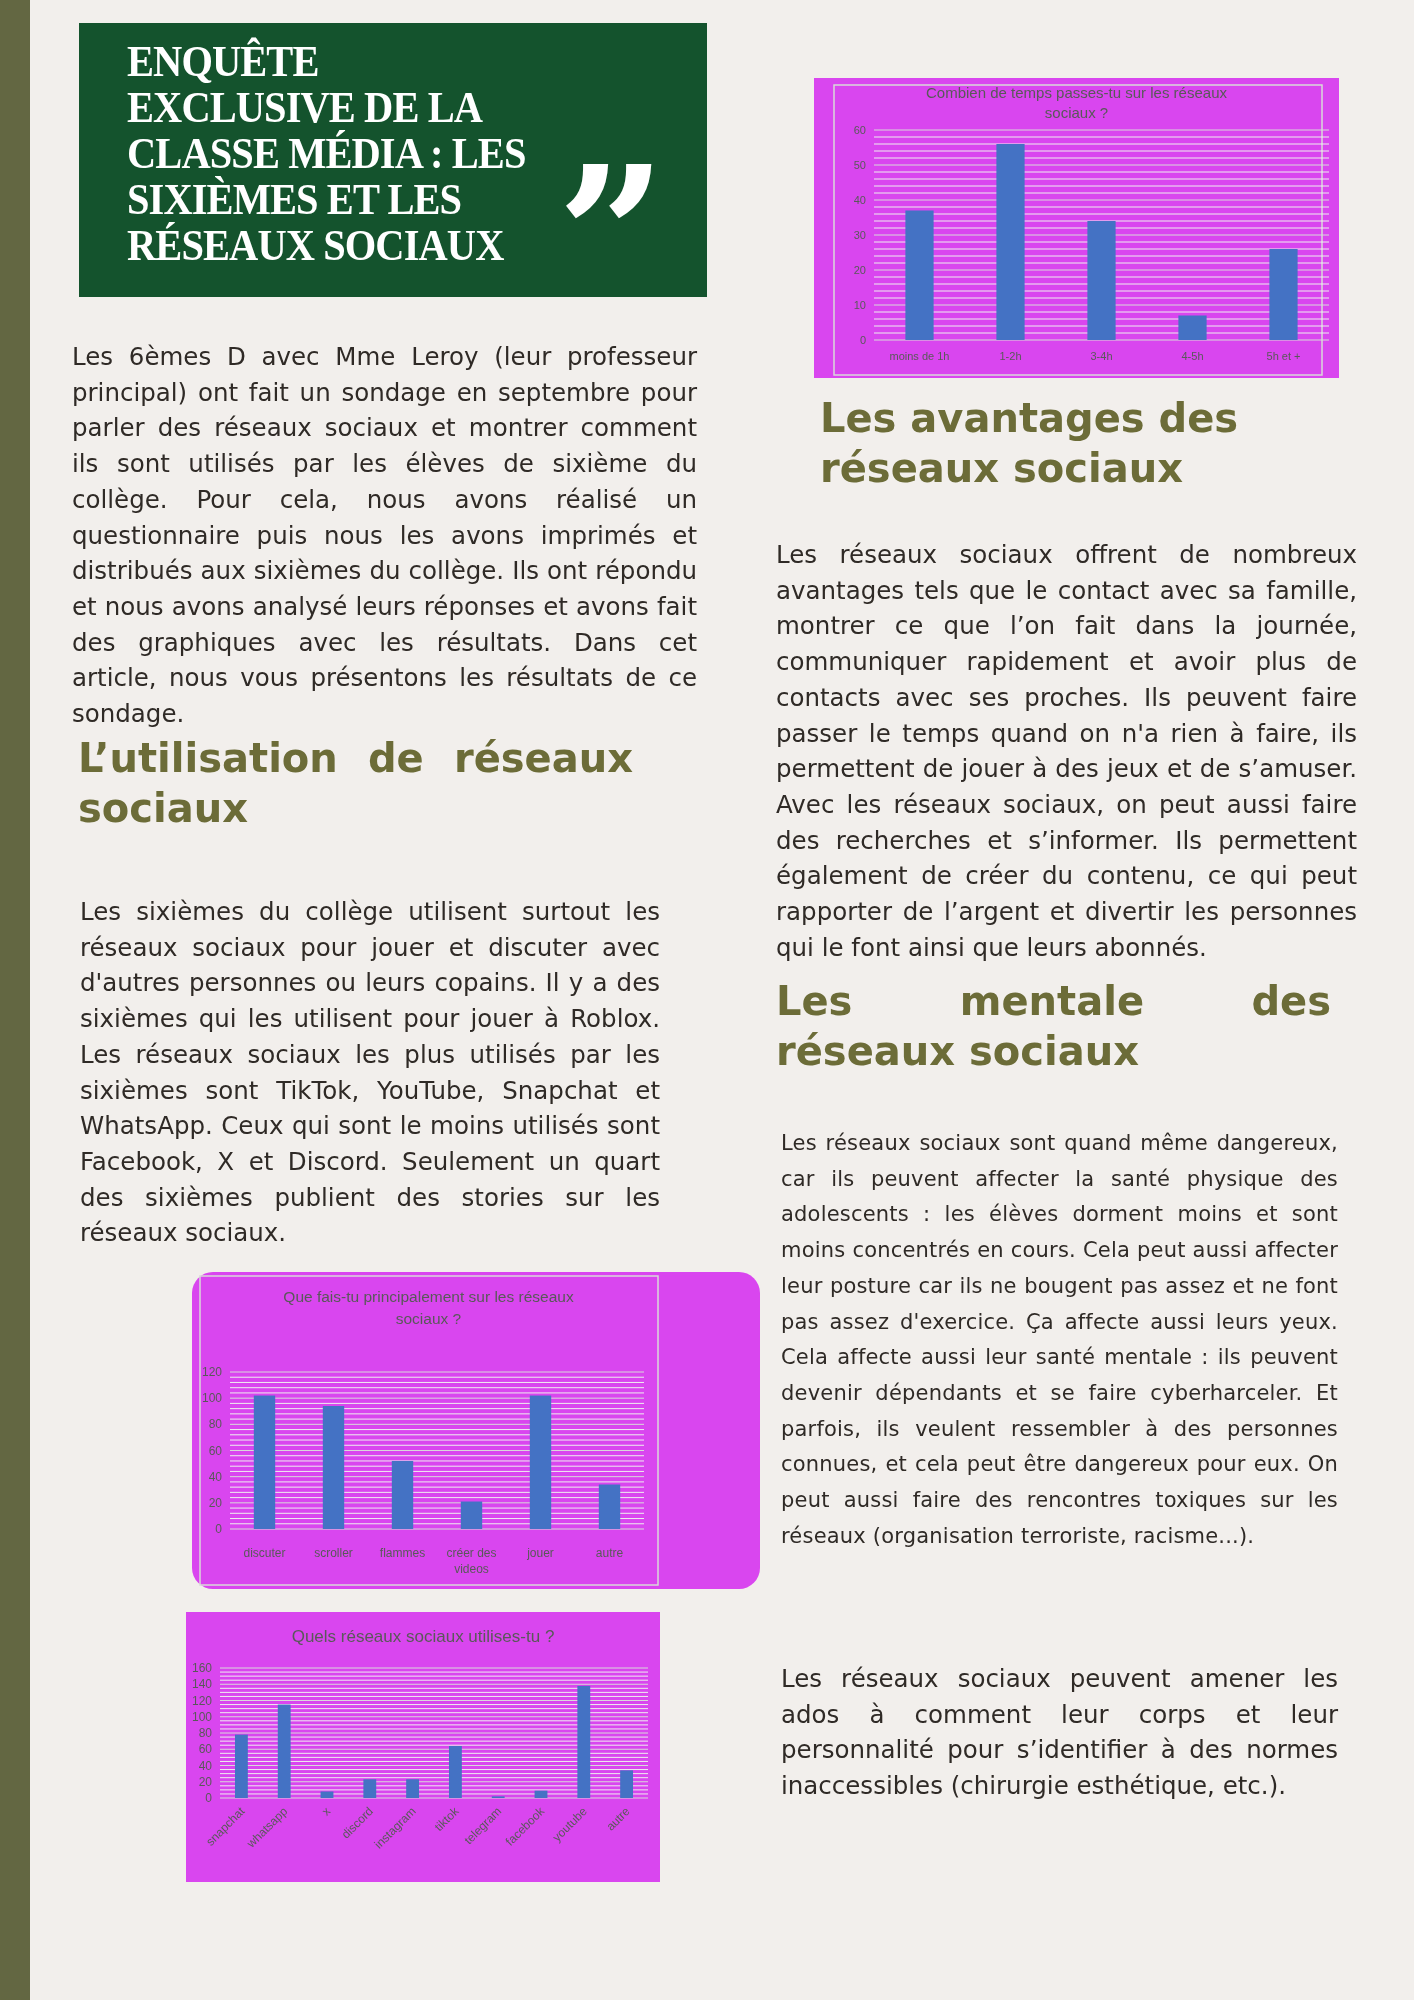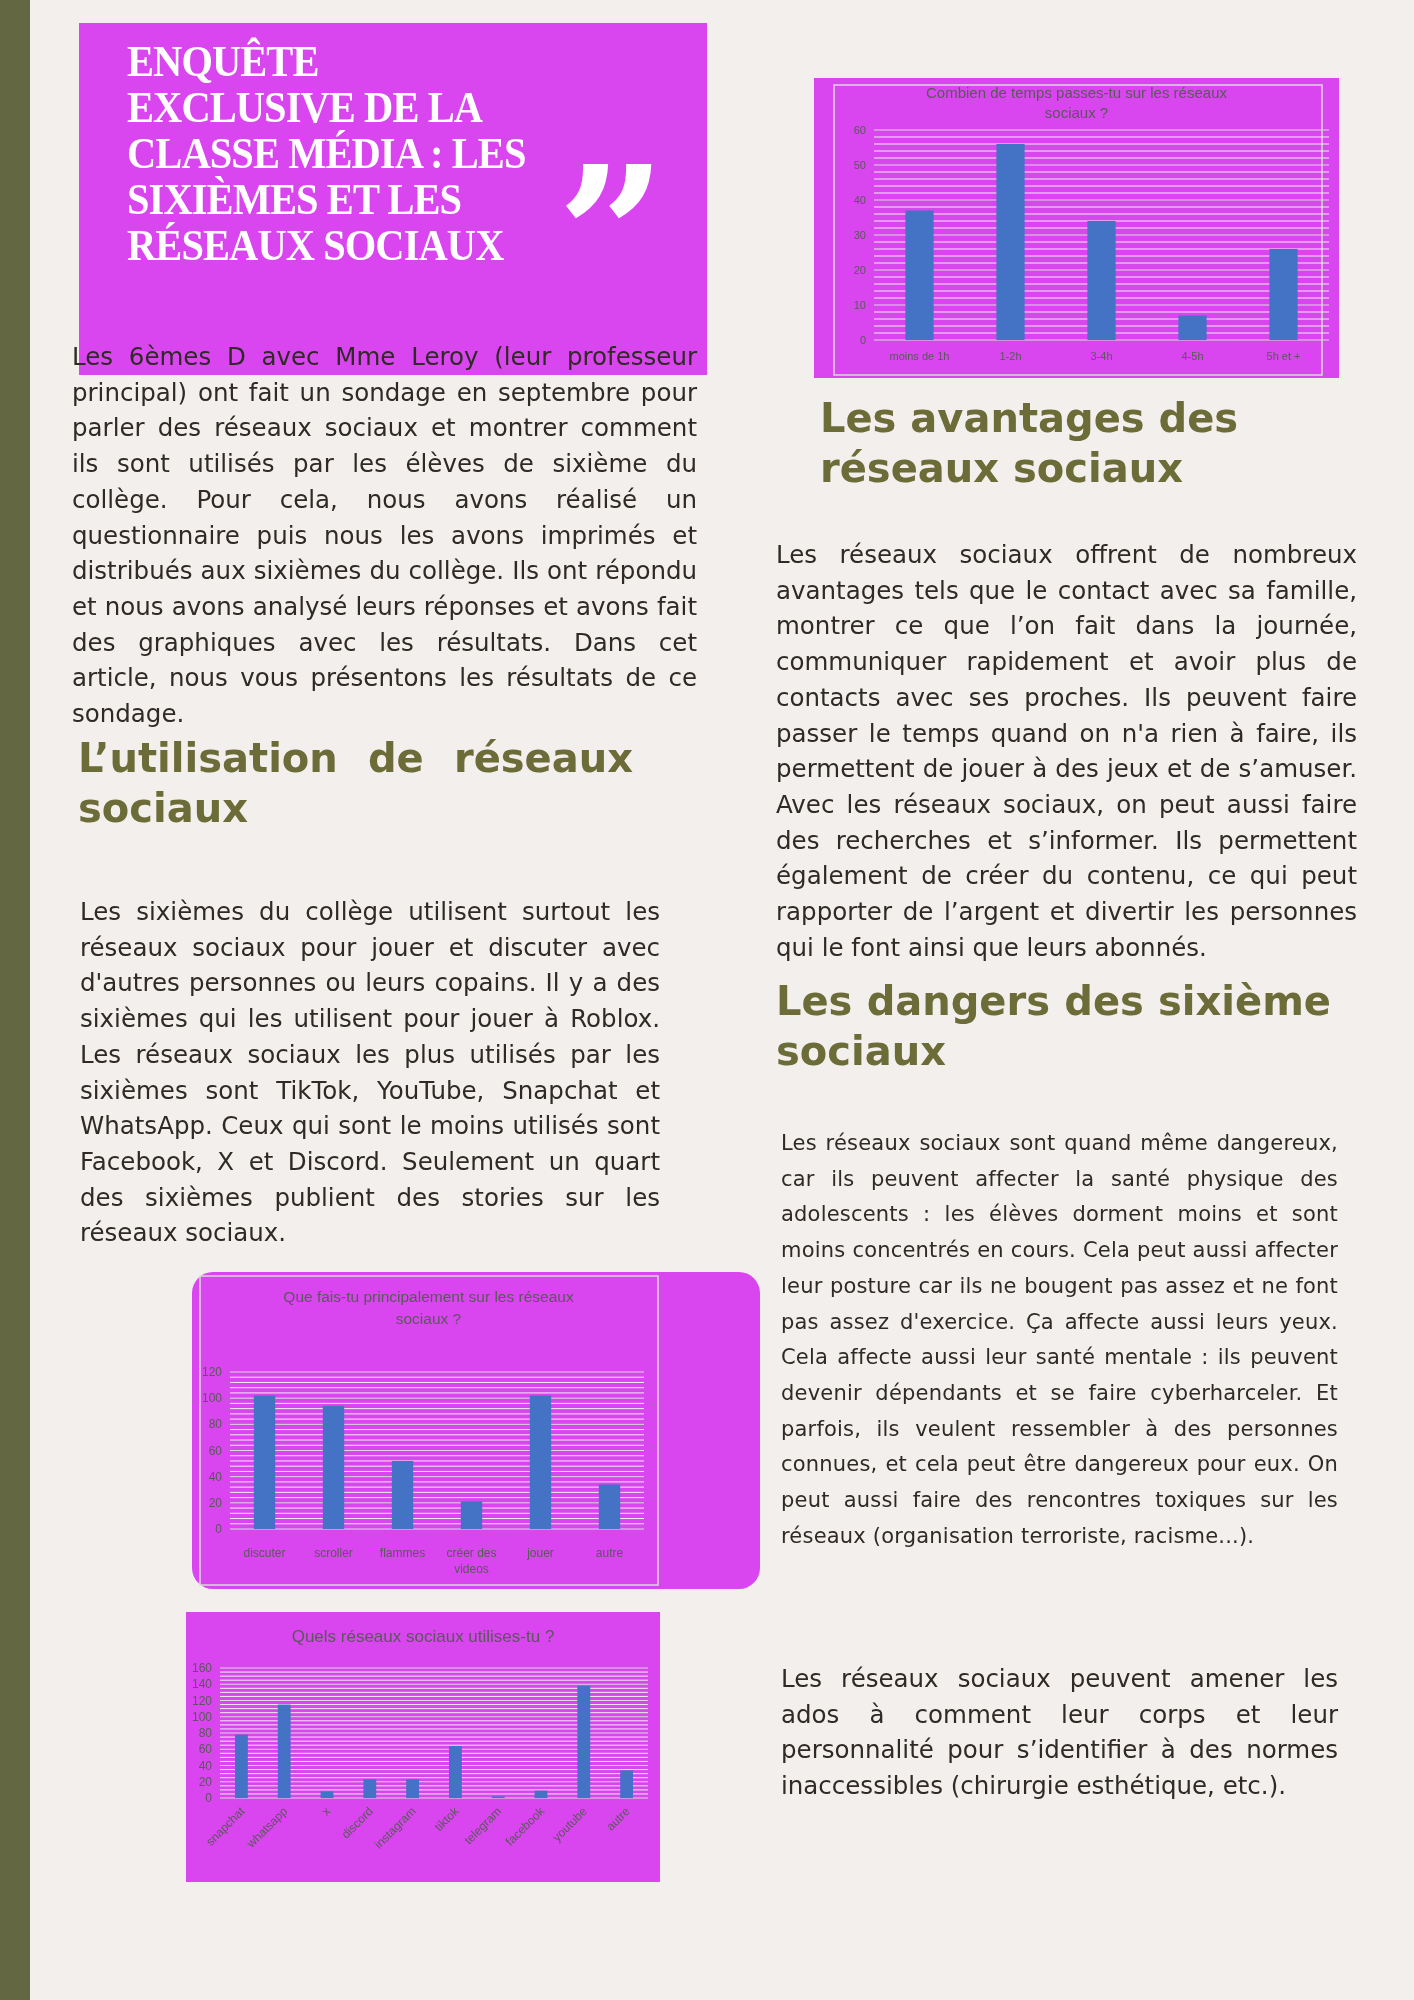--- a/index.html
+++ b/index.html
@@ -9,22 +9,22 @@
     background: #F2EFEC;
     font-family: "DejaVu Sans", sans-serif;
     color: #2f2a26;
     overflow: hidden;
   }
   .side-bar {
     position: absolute; left: 0; top: 0; width: 30px; height: 2000px;
     background: #636742;
   }
   .title-box {
-    position: absolute; left: 79px; top: 23px; width: 628px; height: 352px;
-    background: #d946ef;
+    position: absolute; left: 79px; top: 23px; width: 628px; height: 274px;
+    background: #14532d;
   }
   .title-text {
     position: absolute; left: 48px; top: 16px; width: 460px;
     font-family: "Liberation Serif", "DejaVu Serif", serif;
     color: #ffffff; font-size: 44px; line-height: 46px;
     letter-spacing: -1px; text-transform: uppercase;
     transform: scaleX(0.92); transform-origin: left top;
   }
   .quote-mark {
     position: absolute; left: 478px; top: 118px;
@@ -255,17 +255,17 @@
       <text x="378.5" y="282" text-anchor="middle" font-size="11" class="cat-label">4-5h</text>
       <rect x="455.395" y="171" width="28.21" height="91" fill="#4472C4"></rect>
       <text x="469.5" y="282" text-anchor="middle" font-size="11" class="cat-label">5h et +</text>
     </svg>
 </div>
 
 <h2 class="heading" style="left:820px; top:393px; width:560px; text-align:left;">Les avantages des réseaux sociaux</h2>
 
 <p class="para" style="left:776px; top:525px; width:581px;">Les réseaux sociaux offrent de nombreux avantages tels que le contact avec sa famille, montrer ce que l’on fait dans la journée, communiquer rapidement et avoir plus de contacts avec ses proches. Ils peuvent faire passer le temps quand on n'a rien à faire, ils permettent de jouer à des jeux et de s’amuser. Avec les réseaux sociaux, on peut aussi faire des recherches et s’informer. Ils permettent également de créer du contenu, ce qui peut rapporter de l’argent et divertir les personnes qui le font ainsi que leurs abonnés.</p>
 
-<h2 class="heading" style="left:776px; top:976px; width:555px;">Les dangers des sixième sociaux</h2>
+<h2 class="heading" style="left:776px; top:976px; width:555px;">Les mentale des réseaux sociaux</h2>
 
 <p class="para para-font2" style="left:781px; top:1114px; width:557px;">Les réseaux sociaux sont quand même dangereux, car ils peuvent affecter la santé physique des adolescents : les élèves dorment moins et sont moins concentrés en cours. Cela peut aussi affecter leur posture car ils ne bougent pas assez et ne font pas assez d'exercice. Ça affecte aussi leurs yeux. Cela affecte aussi leur santé mentale : ils peuvent devenir dépendants et se faire cyberharceler. Et parfois, ils veulent ressembler à des personnes connues, et cela peut être dangereux pour eux. On peut aussi faire des rencontres toxiques sur les réseaux (organisation terroriste, racisme...).</p>
 
 <p class="para" style="left:781px; top:1649px; width:557px;">Les réseaux sociaux peuvent amener les ados à comment leur corps et leur personnalité pour s’identifier à des normes inaccessibles (chirurgie esthétique, etc.).</p>
 
 </body></html>

